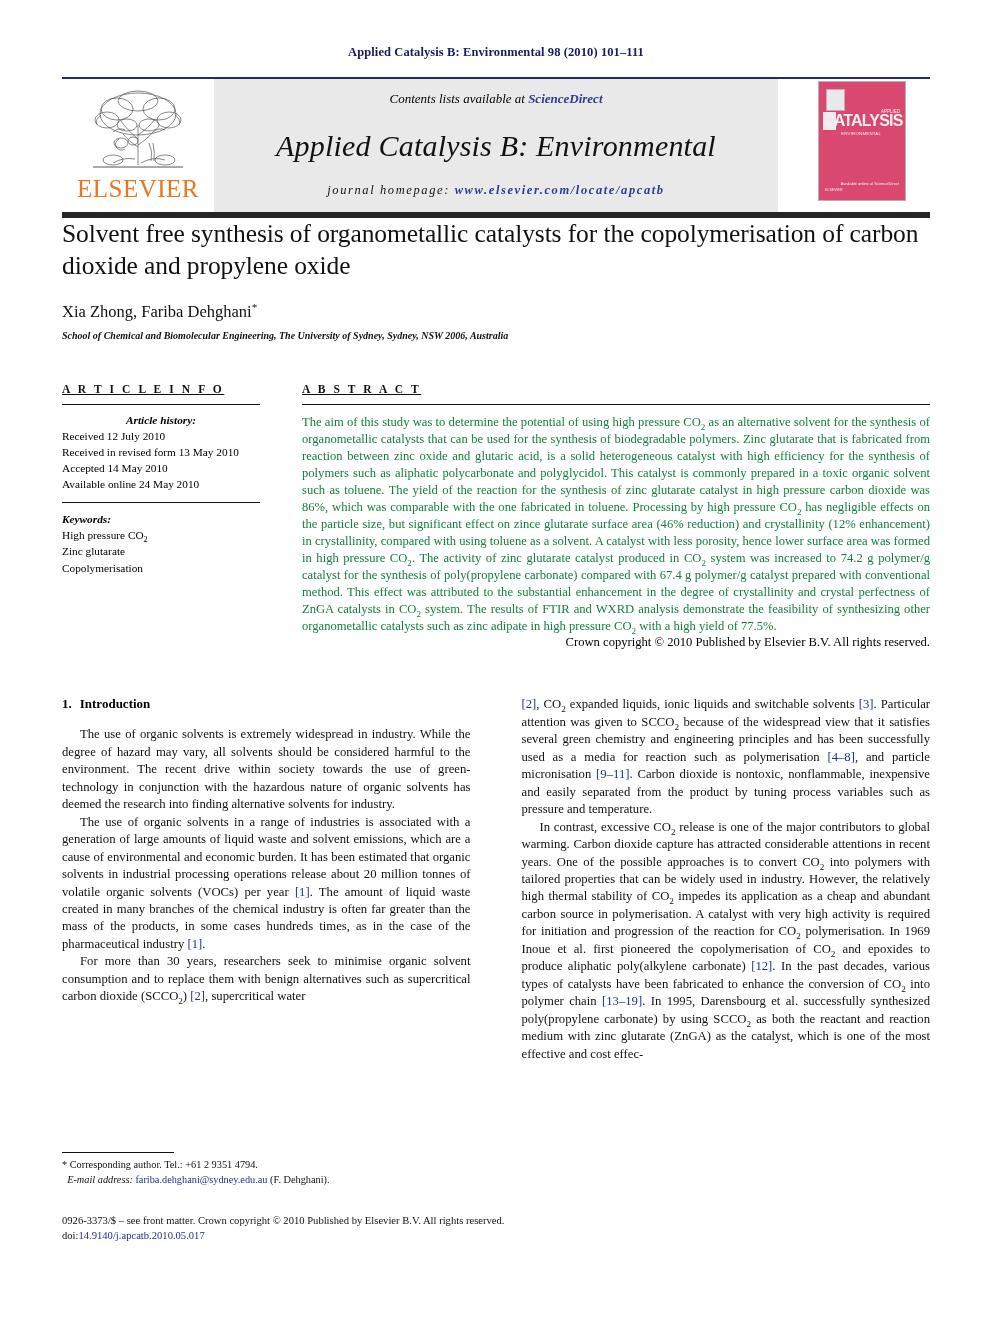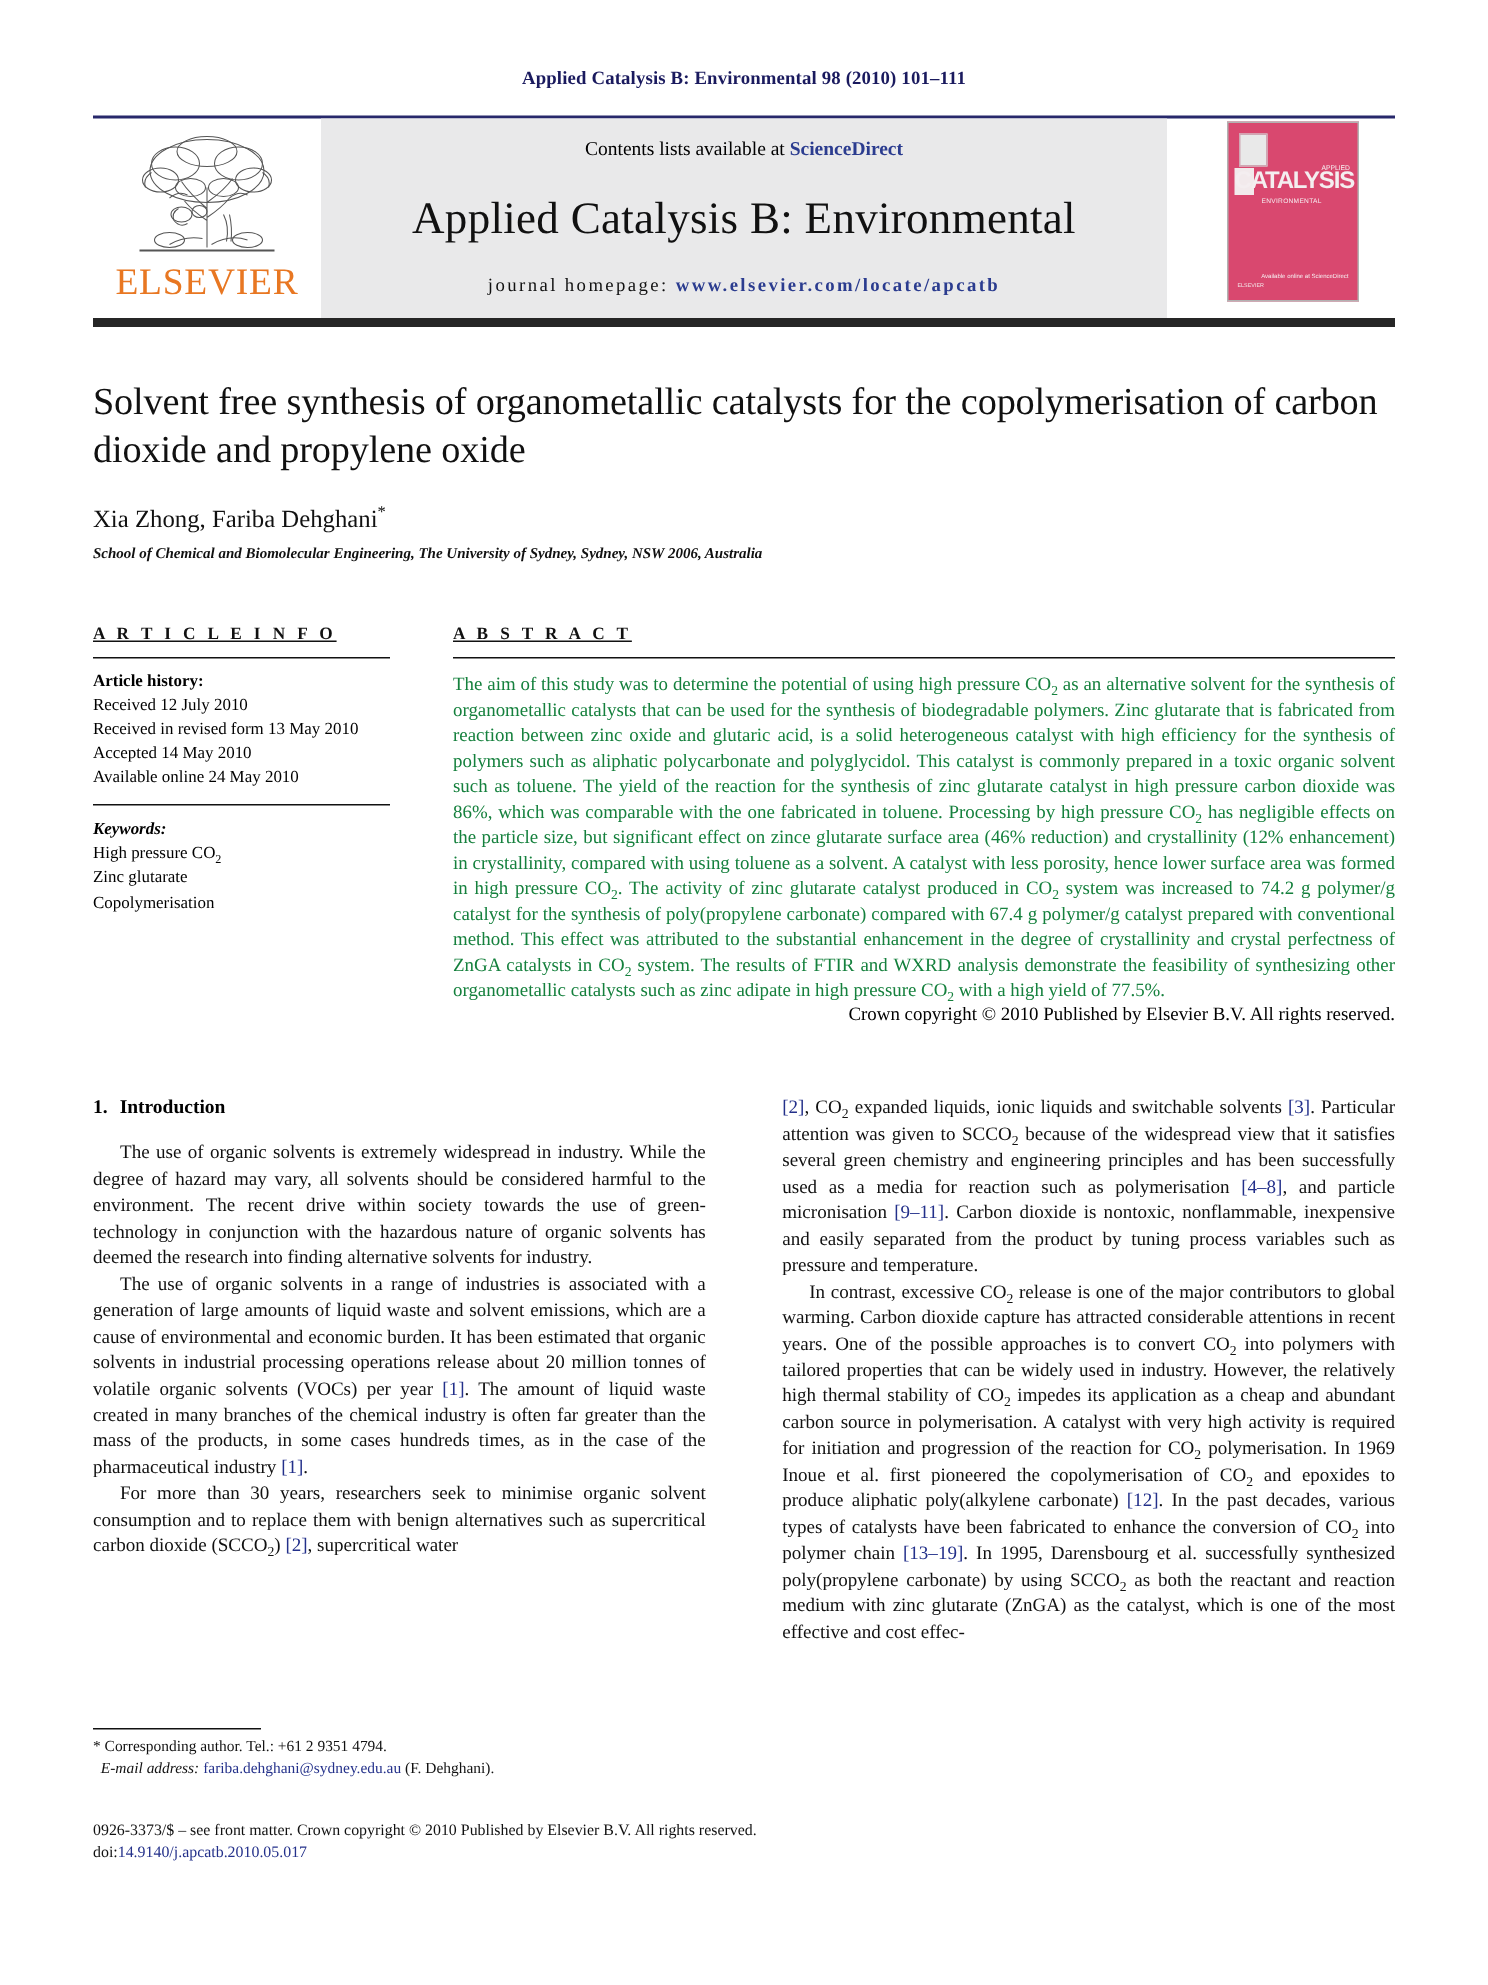--- a/index.html
+++ b/index.html
@@ -68,20 +68,21 @@
   }
   .mast-center {
     flex: 1 1 auto;
     background: #e9e9ea;
     display: flex;
     flex-direction: column;
     align-items: center;
     justify-content: space-between;
     padding: 12px 0 14px 0;
     box-sizing: border-box;
+    font-style: italic;
   }
   .contents-line {
     font-size: 13px;
     color: #000;
   }
   .contents-line .sd {
     color: #2b3c8f;
     font-weight: bold;
   }
   .journal-title {
@@ -178,21 +179,21 @@
     font-size: 3.6px;
     color: #f4e9ec;
     line-height: 1.4;
   }
   .masthead-rule-bottom {
     border-top: 6px solid #262626;
     margin-bottom: 0;
   }
 
   
-  .title-block { padding-top: 34px; }
+  .title-block { }
   h1.article-title {
     font-size: 25.5px;
     font-weight: normal;
     line-height: 1.26;
     margin: 0;
     letter-spacing: -0.1px;
     color: #111;
   }
   .authors {
     font-size: 16.5px;
@@ -234,21 +235,21 @@
   }
   .hrule {
     border-top: 1.6px solid #111;
     margin-top: 9px;
   }
   .hrule-thin {
     border-top: 1.3px solid #111;
     margin-top: 10px;
   }
   .hist-block { font-size: 11.3px; line-height: 1.42; margin-top: 7px; }
-  .hist-block .ital { font-weight: bold; }
+  .hist-block .ital { font-style: italic; font-weight: bold; text-align: center; }
   .kw-block { font-size: 11.3px; line-height: 1.42; margin-top: 8px; }
   .kw-block .ital { font-style: italic; font-weight: bold; }
   .abstract-body {
     font-size: 12.6px;
     line-height: 1.345;
     text-align: justify;
     margin-top: 9px;
     color: #15803d;
   }
   .copyright-line {

